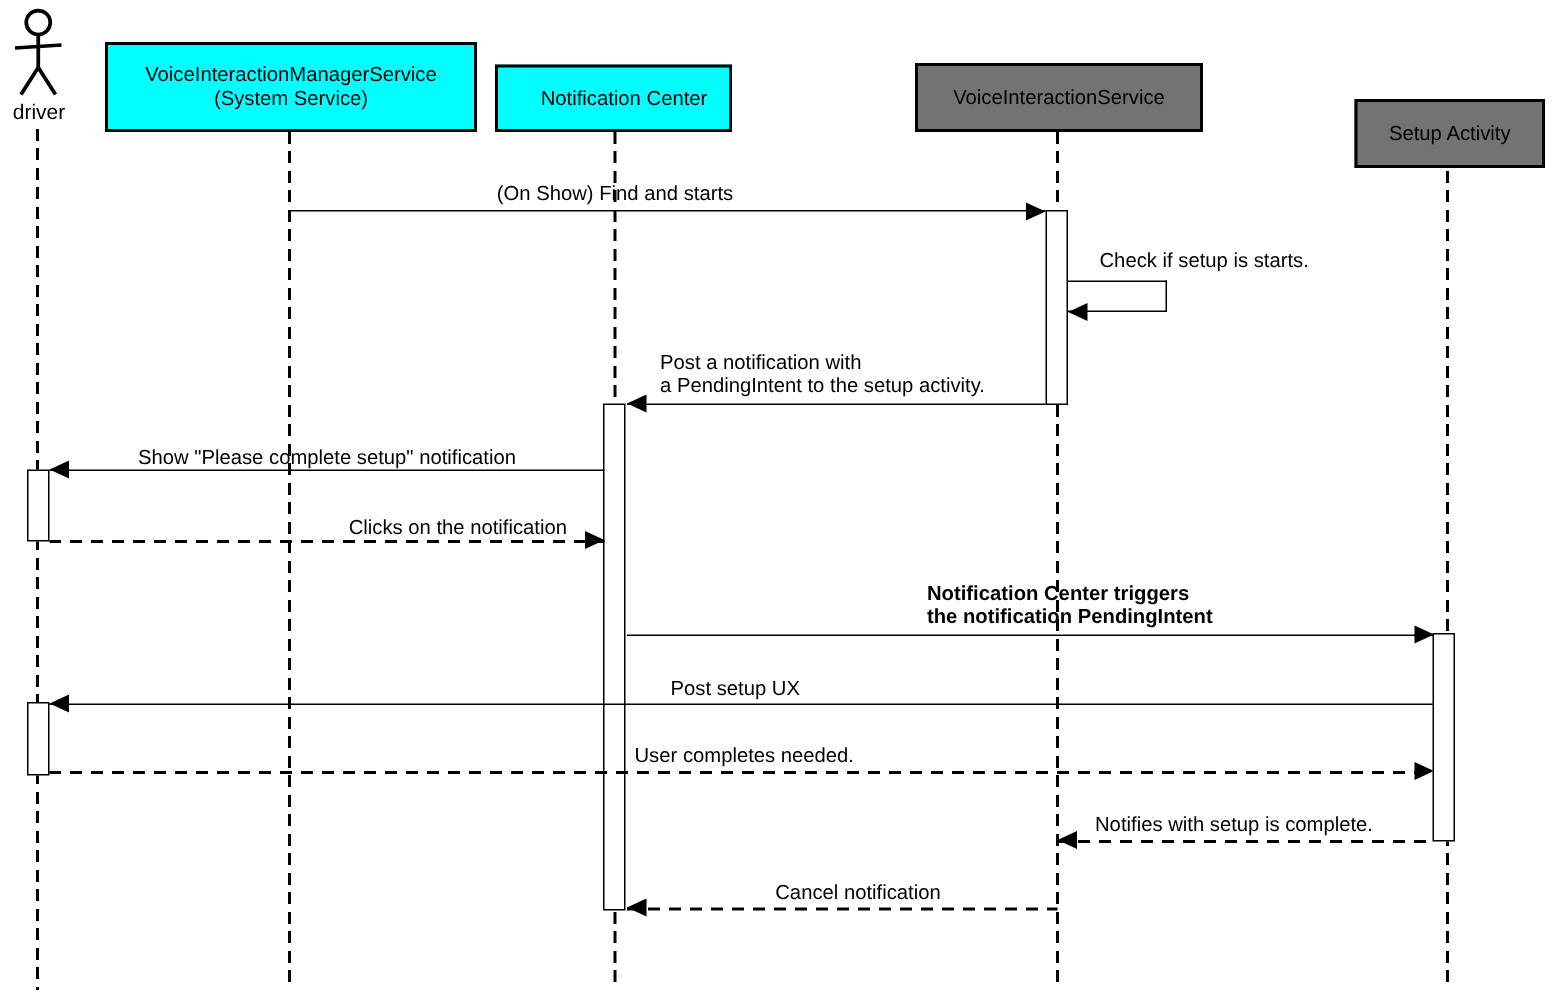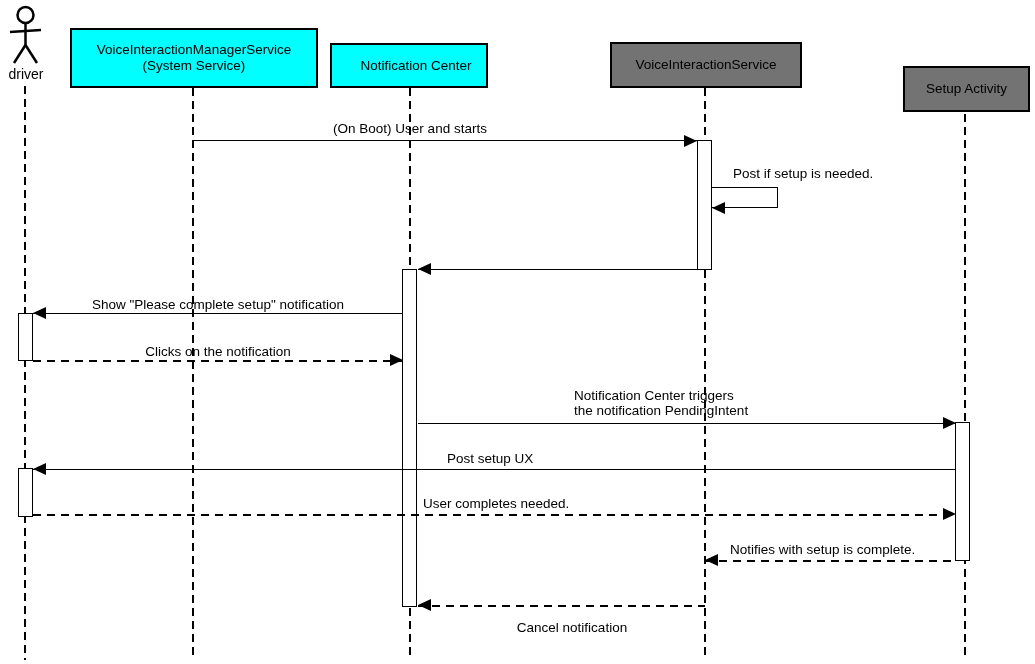--- a/index.html
+++ b/index.html
@@ -91,57 +91,59 @@
   <div class="lifeline" style="left:964px; top:88px; height:572px;"></div>
 
   <div class="activation" style="left:697px; top:140px; height:130px;"></div>
   <div class="activation" style="left:402px; top:269px; height:338px;"></div>
   <div class="activation" style="left:18px;  top:313px; height:48px;"></div>
   <div class="activation" style="left:18px;  top:468px; height:49px;"></div>
   <div class="activation" style="left:955px; top:422px; height:139px;"></div>
 
   <div class="msg-line" style="left:193px; top:140px; width:504px;"></div>
   <div class="arrow-r" style="left:684px; top:135px;"></div>
-  <div class="msg-label center" style="left:260px; top:121px; width:300px;">(On Boot) User and starts</div>
+  <div class="msg-label center" style="left:260px; top:121px; width:300px;">(On Show) Find and starts</div>
 
   <div class="self-loop" style="left:712px; top:187px; width:66px; height:21px;"></div>
   <div class="arrow-l" style="left:712px; top:202px;"></div>
-  <div class="msg-label" style="left:733px; top:166px;">Post if setup is needed.</div>
+  <div class="msg-label" style="left:733px; top:166px;">Check if setup is starts.</div>
 
   <div class="msg-line" style="left:418px; top:269px; width:279px;"></div>
   <div class="arrow-l" style="left:418px; top:263px;"></div>
+  <div class="msg-label" style="left:440px; top:234px;">Post a notification with
+a PendingIntent to the setup activity.</div>
 
   <div class="msg-line" style="left:33px; top:313px; width:370px;"></div>
   <div class="arrow-l" style="left:33px; top:307px;"></div>
   <div class="msg-label center" style="left:58px; top:297px; width:320px;">Show "Please complete setup" notification</div>
 
   <div class="msg-line dashed" style="left:33px; top:360px; width:370px;"></div>
   <div class="arrow-r" style="left:390px; top:354px;"></div>
-  <div class="msg-label center" style="left:58px; top:344px; width:320px;">Clicks on the notification</div>
+  <div class="msg-label center" style="left:58px; top:344px; width:320px;text-align:right;">Clicks on the notification</div>
 
   <div class="msg-line" style="left:418px; top:423px; width:538px;"></div>
   <div class="arrow-r" style="left:943px; top:417px;"></div>
-  <div class="msg-label" style="left:574px; top:388px;">Notification Center triggers
+  <div class="msg-label" style="left:618px; top:388px;font-weight:bold;">Notification Center triggers
 the notification PendingIntent</div>
 
   <div class="msg-line" style="left:33px; top:469px; width:923px;"></div>
   <div class="arrow-l" style="left:33px; top:463px;"></div>
   <div class="msg-label" style="left:447px; top:451px;">Post setup UX</div>
 
   <div class="msg-line dashed" style="left:33px; top:514px; width:923px;"></div>
   <div class="arrow-r" style="left:943px; top:508px;"></div>
   <div class="msg-label" style="left:423px; top:496px;">User completes needed.</div>
 
   <div class="msg-line dashed" style="left:705px; top:560px; width:251px;"></div>
   <div class="arrow-l" style="left:705px; top:554px;"></div>
   <div class="msg-label" style="left:730px; top:542px;">Notifies with setup is complete.</div>
 
   <div class="msg-line dashed" style="left:418px; top:605px; width:287px;"></div>
   <div class="arrow-l" style="left:418px; top:599px;"></div>
-  <div class="msg-label center" style="left:462px; top:587px; width:220px;margin-top:33px;">Cancel notification</div>
+  <div class="msg-label center" style="left:462px; top:587px; width:220px;">Cancel notification</div>
 
   <div class="pbox cyan" style="left:70px;  top:28px; width:248px; height:60px;">VoiceInteractionManagerService
 (System Service)</div>
   <div class="pbox cyan" style="left:330px; top:43px; width:158px; height:45px;padding-left:14px;">Notification Center</div>
   <div class="pbox green" style="left:610px; top:42px; width:192px; height:46px;">VoiceInteractionService</div>
   <div class="pbox green" style="left:903px; top:42px; width:127px; height:46px;margin-top:24px;">Setup Activity</div>
 
   <svg class="actor-figure" style="left:7px; top:4px;" width="37" height="62" viewBox="0 0 37 62">
     <circle cx="18.5" cy="11" r="8" fill="none" stroke="#000" stroke-width="2.5"></circle>
     <line x1="18.5" y1="19" x2="18.5" y2="41" stroke="#000" stroke-width="2.5"></line>

